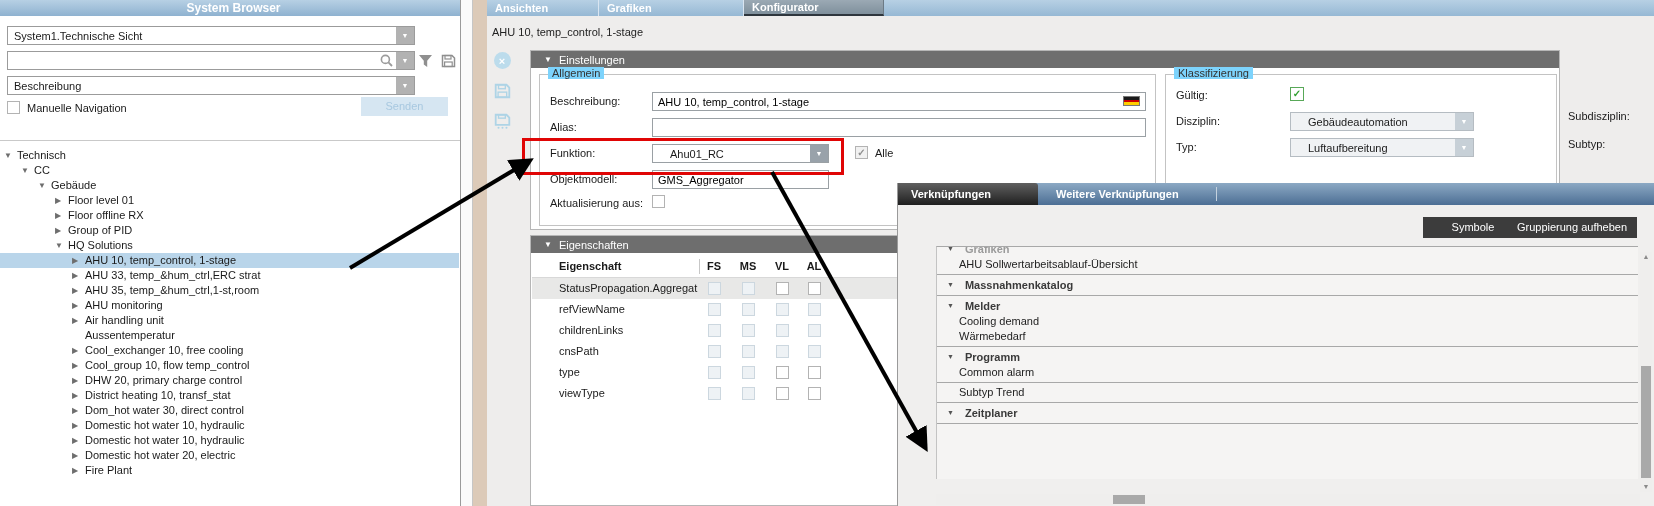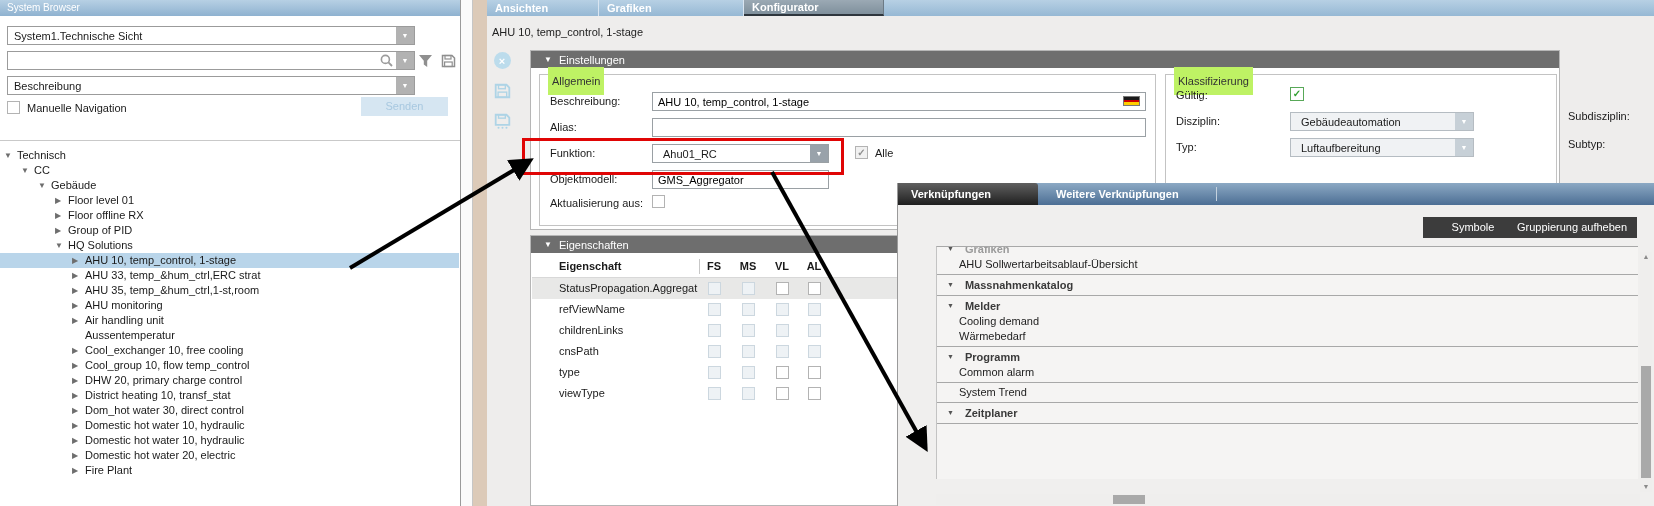--- a/index.html
+++ b/index.html
@@ -3,21 +3,21 @@
 <meta charset="utf-8">
 <style>
   html,body{margin:0;padding:0;}
   body{
     position:relative;width:1654px;height:506px;overflow:hidden;
     font-family:"Liberation Sans",sans-serif;font-size:11px;color:#1a1a1a;
     background:#eeedec;
   }
   
   .titlebar{height:16px;background:linear-gradient(#b7d0e4,#8fb2d0);color:#fff;
-    font-weight:normal;font-size:10px;line-height:16px;padding-left:7px;}
+    font-weight:bold;font-size:12px;line-height:16px;padding-left:7px;text-align:center;}
   .drop-btn{width:18px;align-self:stretch;background:#b2b2b2;display:flex;align-items:center;
     justify-content:center;color:#fff;font-size:7px;flex-shrink:0;}
   .drop-btn.dim{background:#c7d0d7;}
   .drop-btn.dark{background:#99a2aa;}
   .cbox{width:13px;height:13px;border:1px solid #b3b3b3;background:#fff;box-sizing:border-box;
     display:inline-flex;align-items:center;justify-content:center;font-size:10px;line-height:1;}
   
   .left-panel{position:absolute;left:0;top:0;width:461px;height:506px;background:#fff;
     border-right:1px solid #9a9a9a;box-sizing:border-box;}
   .sb-controls{position:absolute;left:7px;top:26px;width:446px;}
@@ -52,30 +52,30 @@
   .close-ic{width:17px;height:17px;border-radius:50%;background:#bcdcec;color:#fff;font-weight:bold;
     font-size:11px;display:flex;align-items:center;justify-content:center;}
   
   .panel{position:absolute;background:#fff;border:1px solid #b6b6b6;box-sizing:border-box;}
   .sec-head{height:17px;background:#6e6e6e;color:#fff;display:flex;align-items:center;gap:7px;
     padding-left:13px;}
   .sec-head .tri{font-size:8px;}
   .p-einst{left:43px;top:50px;width:1030px;height:180px;}
   .p-eigen{left:43px;top:235px;width:1030px;height:271px;}
   .fset{position:absolute;border:1px solid #c3c3c3;box-sizing:border-box;}
-  .fset .legend{position:absolute;top:-8px;left:8px;background:#bef264;padding:8px 4px;color:#333;}
+  .fset .legend{position:absolute;top:-8px;left:8px;background:#7dd3fc;padding:0 4px;color:#333;}
   .fs-allg{left:8px;top:23px;width:617px;height:152px;}
   .fs-klass{left:634px;top:23px;width:392px;height:112px;}
   .flabel{position:absolute;left:10px;white-space:nowrap;}
   .tinput{position:absolute;height:19px;border:1px solid #9aa0a4;background:#fff;box-sizing:border-box;
     font:inherit;padding:0 5px;outline:none;}
   .fcombo{position:absolute;height:19px;border:1px solid #9aa0a4;background:#fff;display:flex;
     align-items:center;box-sizing:border-box;}
   .fcombo.dim{background:#f0f2f4;border-color:#b5bcc2;}
-  .fcombo .ctext{flex:1;padding:0 10px;white-space:nowrap;overflow:hidden;}
+  .fcombo .ctext{flex:1;padding:0 17px;white-space:nowrap;overflow:hidden;}
   .flag{position:absolute;right:6px;top:4px;width:17px;height:10px;
     background:linear-gradient(#1a1a1a 33%,#cc0000 33%,#cc0000 66%,#ffce00 66%);
     border:1px solid #777;box-sizing:border-box;}
   .green-cb{border-color:#58a858;color:#2f9e2f;font-weight:bold;}
   .gray-check{background:#f1f1f1;color:#8f8f8f;font-weight:bold;}
   .side-label{position:absolute;white-space:nowrap;}
   
   .tbl-head{position:absolute;left:1px;right:1px;top:21px;height:20px;background:#fff;
     border-bottom:1px solid #d8d8d8;font-weight:bold;}
   .tbl-head .hname{position:absolute;left:27px;top:3px;}
@@ -436,21 +436,21 @@
           </div>
           <div class="vk-item">Cooling demand</div>
           <div class="vk-item">Wärmebedarf</div>
           <div class="vk-sep"></div>
           <div class="vk-group">
             <span class="vk-tri">▼</span>
             <span>Programm</span>
           </div>
           <div class="vk-item">Common alarm</div>
           <div class="vk-sep"></div>
-          <div class="vk-item">System Trend</div>
+          <div class="vk-item">Subtyp Trend</div>
           <div class="vk-sep"></div>
           <div class="vk-group">
             <span class="vk-tri">▼</span>
             <span>Zeitplaner</span>
           </div>
           <div class="vk-sep"></div>
         </div>
     </div>
     <div class="vk-vscroll">
       <span class="arr">▲</span>

